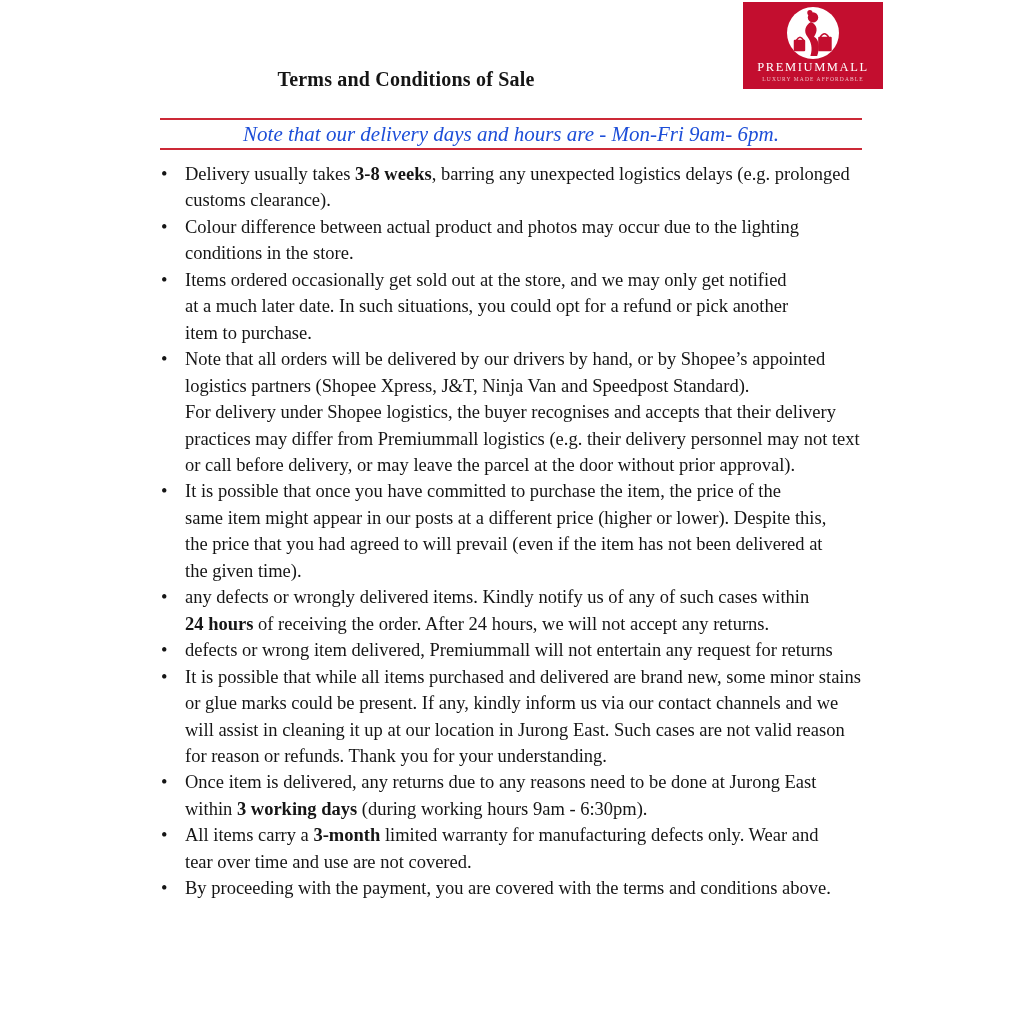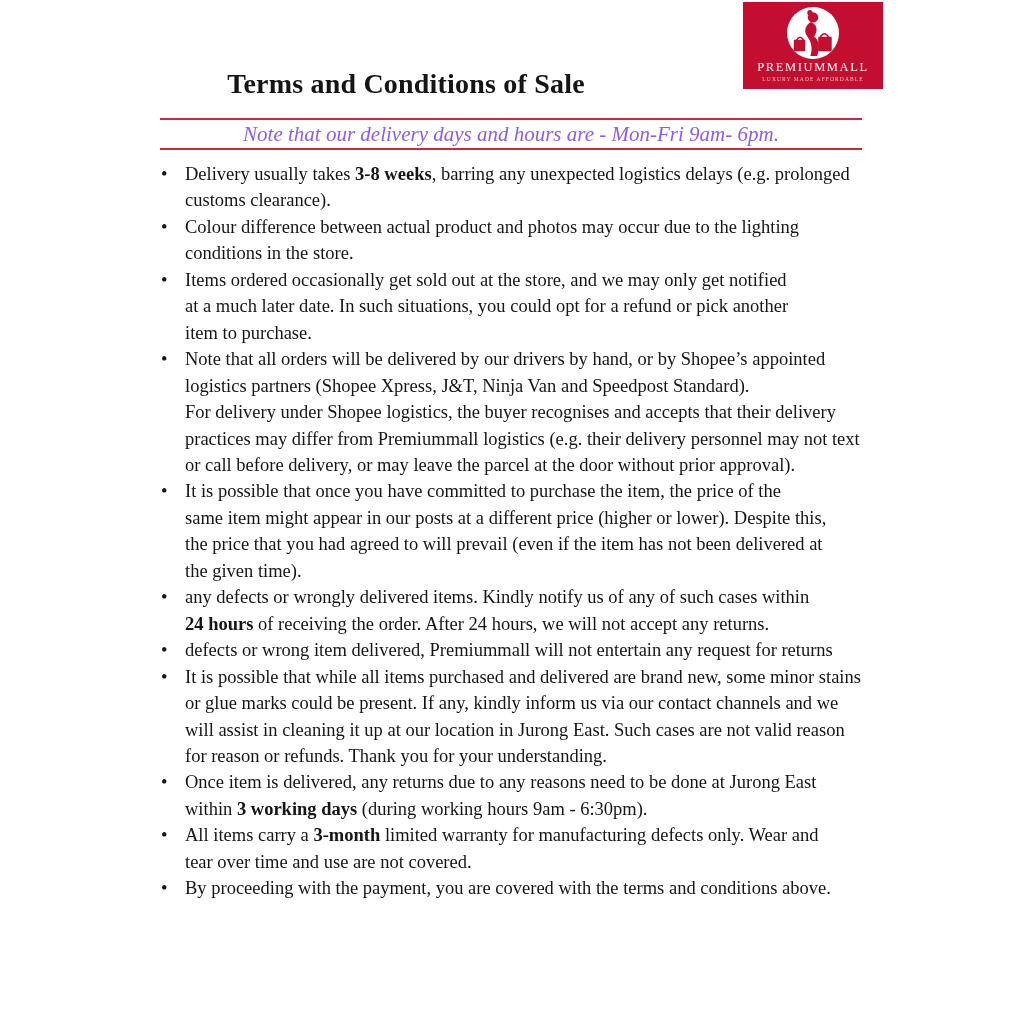--- a/index.html
+++ b/index.html
@@ -12,28 +12,28 @@
         background:#c30e2f;text-align:center;}
   .logo-circle{width:52px;height:52px;border-radius:50%;background:#ffffff;
         margin:5px auto 2px auto;overflow:hidden;}
   .logo-circle svg{display:block;width:52px;height:52px;}
   .logo-wordmark{color:#ffffff;font-size:12.5px;letter-spacing:1.6px;line-height:13px;}
   .logo-tagline{color:rgba(255,255,255,0.72);font-size:5.5px;letter-spacing:1.1px;
         line-height:8px;margin-top:1px;}
 
   
   .title{position:absolute;top:68px;left:0;width:812px;text-align:center;
-         font-size:28px;font-weight:bold;letter-spacing:0.2px;}
+         font-size:20px;font-weight:bold;letter-spacing:0.2px;}
 
   
   .rule{position:absolute;left:160px;width:702px;height:2px;background:#cc2936;}
   .rule-top{top:118px;}
   .rule-bottom{top:148px;}
   .notice{position:absolute;top:122px;left:160px;width:702px;text-align:center;
-          font-style:italic;font-size:21px;color:#8b5cf6;}
+          font-style:italic;font-size:21px;color:#1d4ed8;}
 
   
   .terms{position:absolute;top:161px;left:161px;width:712px;
          font-size:18.5px;line-height:26.45px;}
   .term-item{display:flex;align-items:flex-start;}
   .bullet{flex:none;width:24px;font-size:18.5px;}
   .term-text{flex:1 1 auto;}
   .term-line{white-space:nowrap;}
   .term-line b{font-weight:bold;}
 </style>

